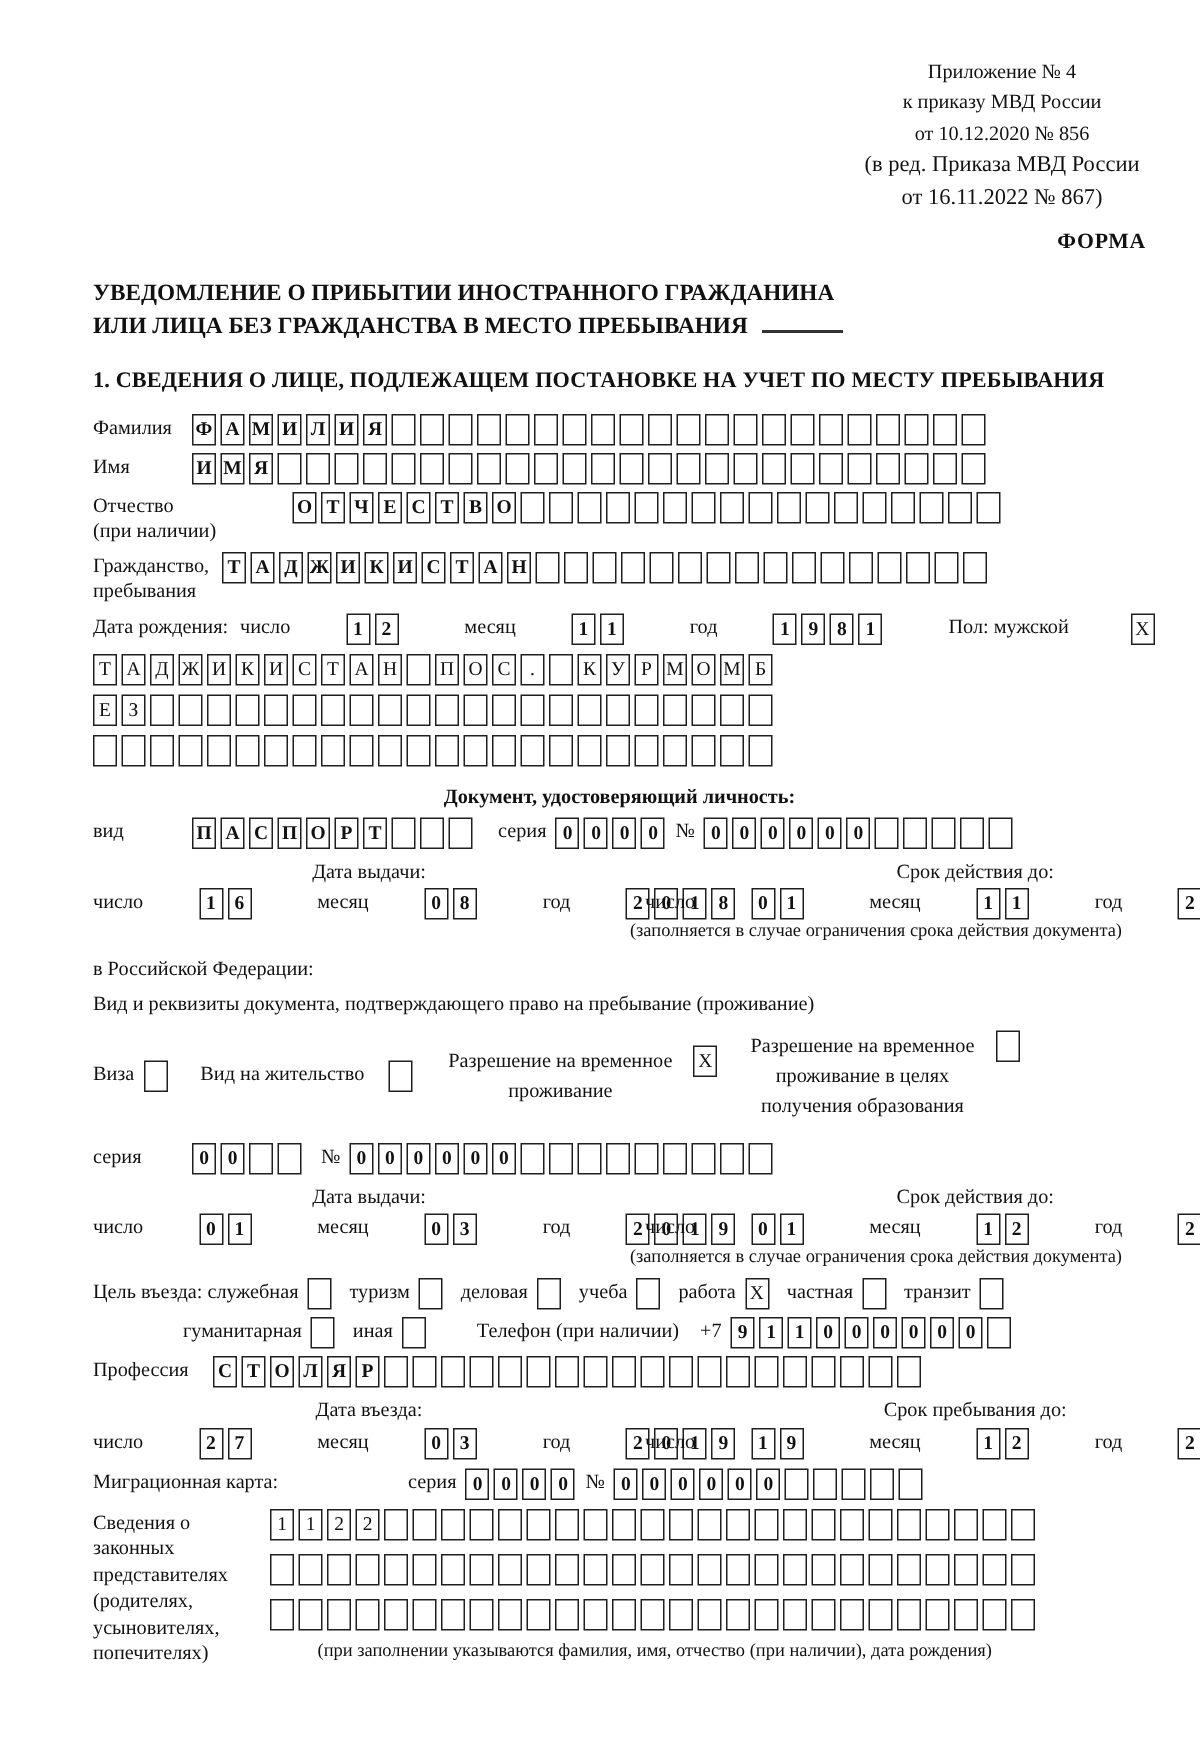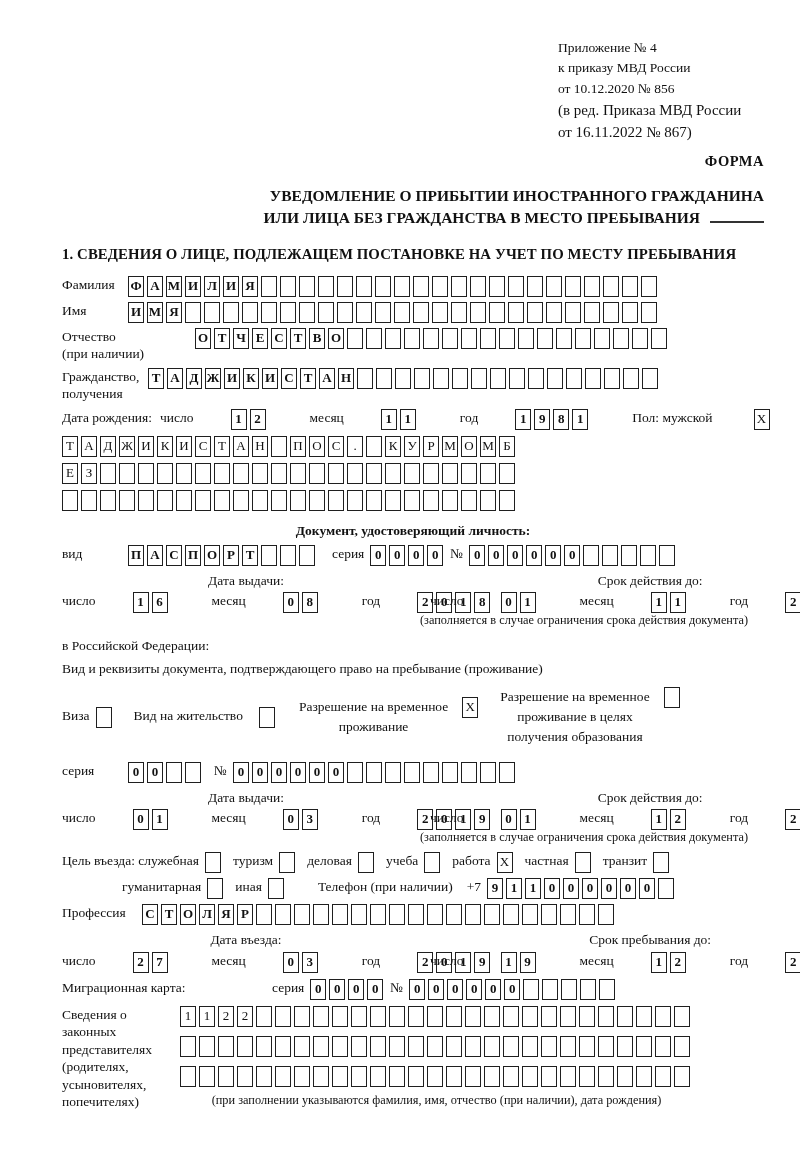--- a/index.html
+++ b/index.html
@@ -7,27 +7,27 @@
   body {
     width: 800px; height: 1163px;
     background: #ffffff; color: #111;
     font-family: "Liberation Serif", serif;
     font-size: 13.5px; line-height: 1.3;
     overflow: hidden;
   }
   .page { padding: 38px 36px 0 62px; }
 
   
-  .hdr { margin-left: 496px; width: 220px; }
+  .hdr { margin-left: 496px; width: 220px; text-align: center; }
   .hdr div { line-height: 1.5; }
   .hdr .small { font-size: 15px; }
   .forma { text-align: right; font-weight: bold; margin-top: 8px; font-size: 14.5px; letter-spacing: .5px; }
 
   
-  .title { text-align: right; font-weight: bold; font-size: 15.5px; margin-top: 14px; line-height: 1.45; }
+  .title { text-align: left; font-weight: bold; font-size: 15.5px; margin-top: 14px; line-height: 1.45; }
   .uline { display: inline-block; width: 54px; border-bottom: 2.2px solid #333; height: .9em; margin-left: 10px; }
 
   .sec { font-weight: bold; font-size: 14.8px; margin: 15px 0 12px 0; letter-spacing: .1px; }
 
   
   .row { display: flex; align-items: flex-start; margin-bottom: 5px; white-space: nowrap; }
   .lbl { flex: 0 0 auto; }
   .w66  { width: 66px; }
   .w133 { width: 133px; }
   .w86  { width: 86px; }
@@ -103,21 +103,21 @@
     <span class="lbl w133">
       <span>Отчество</span><br>
       <span>(при наличии)</span>
     </span>
     <span class="cells"><span class="cell">О</span><span class="cell">Т</span><span class="cell">Ч</span><span class="cell">Е</span><span class="cell">С</span><span class="cell">Т</span><span class="cell">В</span><span class="cell">О</span><span class="cell"></span><span class="cell"></span><span class="cell"></span><span class="cell"></span><span class="cell"></span><span class="cell"></span><span class="cell"></span><span class="cell"></span><span class="cell"></span><span class="cell"></span><span class="cell"></span><span class="cell"></span><span class="cell"></span><span class="cell"></span><span class="cell"></span><span class="cell"></span><span class="cell"></span></span>
   </div>
 
   <div class="row">
     <span class="lbl w86">
       <span>Гражданство,</span><br>
-      <span>получения</span>
+      <span>пребывания</span>
     </span>
     <span class="cells"><span class="cell">Т</span><span class="cell">А</span><span class="cell">Д</span><span class="cell">Ж</span><span class="cell">И</span><span class="cell">К</span><span class="cell">И</span><span class="cell">С</span><span class="cell">Т</span><span class="cell">А</span><span class="cell">Н</span><span class="cell"></span><span class="cell"></span><span class="cell"></span><span class="cell"></span><span class="cell"></span><span class="cell"></span><span class="cell"></span><span class="cell"></span><span class="cell"></span><span class="cell"></span><span class="cell"></span><span class="cell"></span><span class="cell"></span><span class="cell"></span><span class="cell"></span><span class="cell"></span></span>
   </div>
 
   <div class="row mt6">
     <span class="mr8">Дата рождения:</span>
     <span class="dg">
       <span class="dlbl">число</span>
       <span class="cells"><span class="cell">1</span><span class="cell">2</span></span>
       <span class="dlbl">месяц</span>

